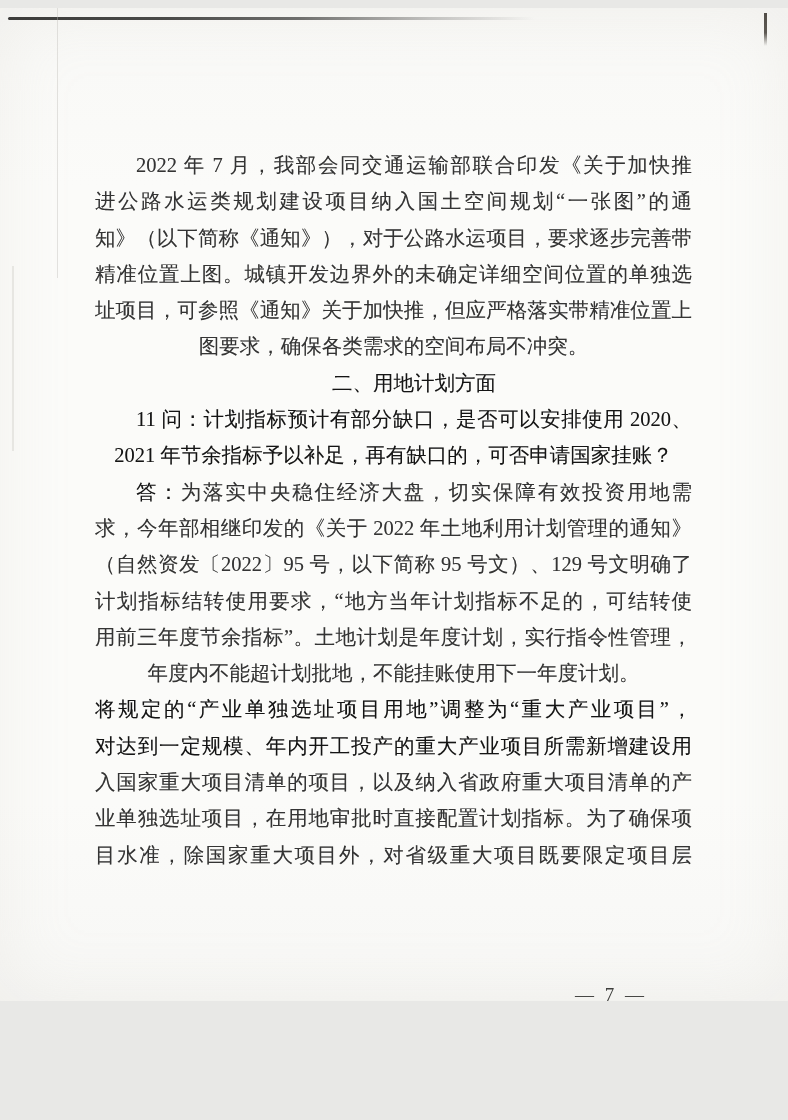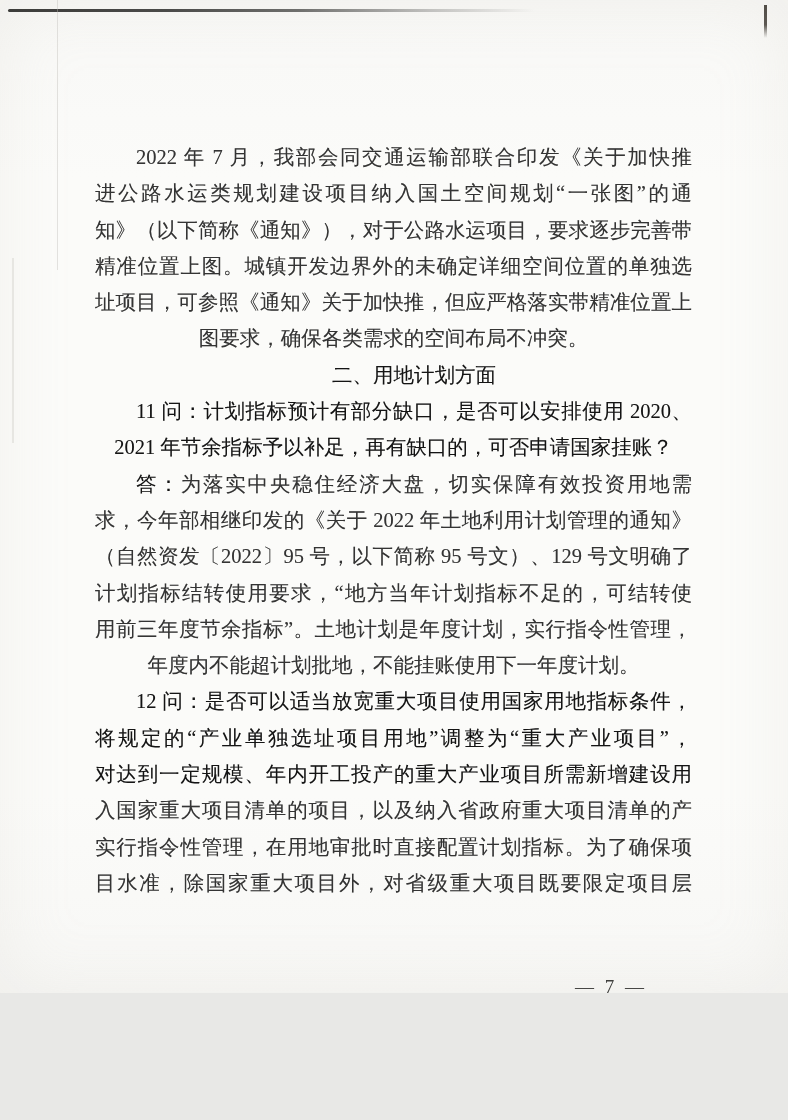--- a/index.html
+++ b/index.html
@@ -1,19 +1,19 @@
 <!DOCTYPE html>
 <html><head>
 <meta charset="utf-8">
 <style>
   html,body{margin:0;padding:0;background:#e8e8e6;}
   .page{
     position:relative;
     width:788px;height:993px;
-    margin:0 auto;
+    margin:8px auto;
     background:#fafaf8;
     background-image:linear-gradient(180deg,#f8f8f6 0%,#fbfbf9 18%,#fbfbf9 80%,#f7f7f5 100%);
     box-shadow:inset 0 0 70px rgba(205,200,188,0.18);
     overflow:hidden;
     font-family:"Liberation Serif","DejaVu Serif",serif;
   }
   
   .doc{
     position:absolute;left:95px;top:139px;width:597px;
     font-size:20.5px;line-height:36.3px;color:#343434;
@@ -74,23 +74,22 @@
       <div class="line short">图要求，确保各类需求的空间布局不冲突。</div>
       <div class="line bold indent short">二、用地计划方面</div>
       <div class="line bold indent justify">11 问：计划指标预计有部分缺口，是否可以安排使用 2020、</div>
       <div class="line bold short">2021 年节余指标予以补足，再有缺口的，可否申请国家挂账？</div>
       <div class="line indent justify"><span class="prefix-bold">答：</span>为落实中央稳住经济大盘，切实保障有效投资用地需</div>
       <div class="line justify">求，今年部相继印发的《关于 2022 年土地利用计划管理的通知》</div>
       <div class="line justify">（自然资发〔2022〕95 号，以下简称 95 号文）、129 号文明确了</div>
       <div class="line justify">计划指标结转使用要求，“地方当年计划指标不足的，可结转使</div>
       <div class="line justify">用前三年度节余指标”。土地计划是年度计划，实行指令性管理，</div>
       <div class="line short">年度内不能超计划批地，不能挂账使用下一年度计划。</div>
-      <div class="line bold indent justify">12 问：是否可以适当放宽重大项目使用国家用地指标条件，</div>
       <div class="line bold justify">将规定的“产业单独选址项目用地”调整为“重大产业项目”，</div>
       <div class="line bold justify">对达到一定规模、年内开工投产的重大产业项目所需新增建设用</div>
       <div class="line justify">入国家重大项目清单的项目，以及纳入省政府重大项目清单的产</div>
-      <div class="line justify">实行指令性管理，在用地审批时直接配置计划指标。为了确保项</div>
+      <div class="line justify">业单独选址项目，在用地审批时直接配置计划指标。为了确保项</div>
       <div class="line justify">目水准，除国家重大项目外，对省级重大项目既要限定项目层</div>
     </div>
 
   <div class="pageno">— 7 —</div>
 
 </div>
 
 </body></html>

